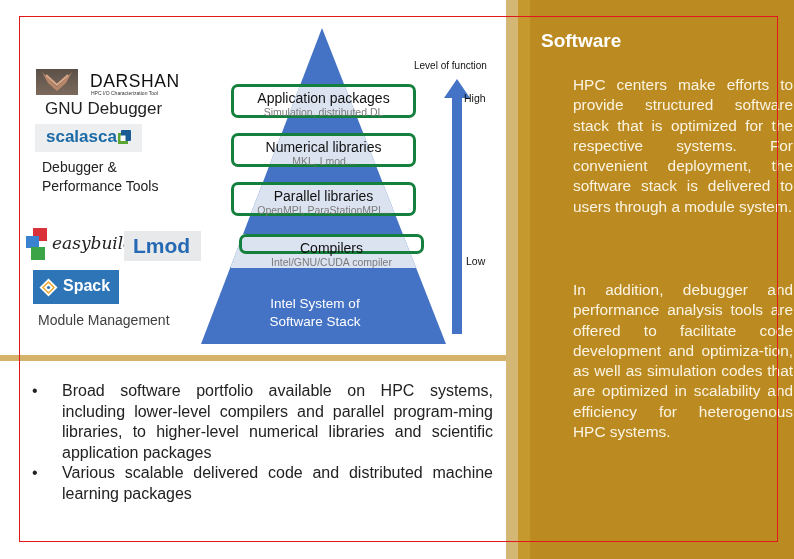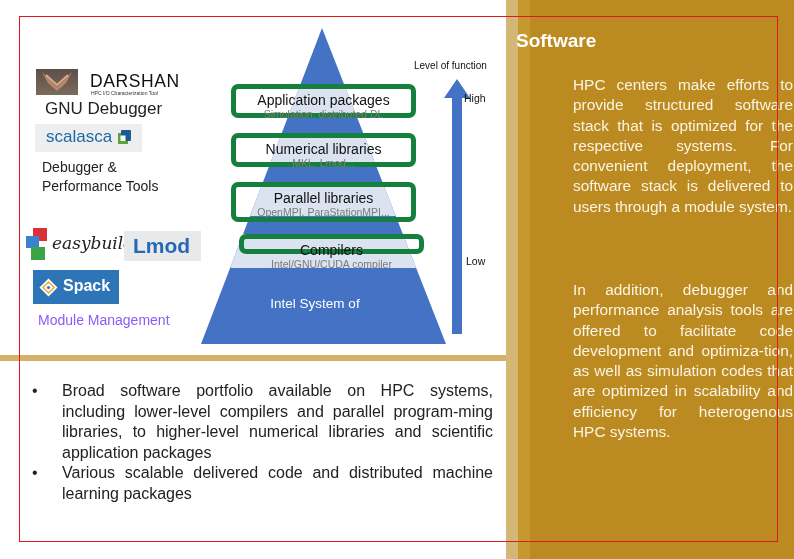--- a/index.html
+++ b/index.html
@@ -4,45 +4,45 @@
 <style>
   html, body { margin:0; padding:0; }
   body { width:794px; height:559px; position:relative; overflow:hidden; background:#ffffff; font-family:"Liberation Sans", sans-serif; }
   .abs { position:absolute; }
   .stripe-light { left:506px; top:0; width:12px; height:559px; background:#d4b775; }
   .stripe-mid { left:518px; top:0; width:12px; height:559px; background:#c6992f; }
   .gold-panel { left:530px; top:0; width:264px; height:559px; background:#bb8a20; }
   .hbar { left:0; top:355px; width:506px; height:6px; background:#d4b26a; }
   .red-frame { left:19px; top:16px; width:759px; height:526px; border:1.5px solid #e0181c; box-sizing:border-box; pointer-events:none; }
 
-  .panel-title { left:516px; top:30px; font-size:19px; font-weight:bold; color:#ffffff; }
+  .panel-title { left:541px; top:30px; font-size:19px; font-weight:bold; color:#ffffff; }
   .panel-text { left:573px; width:220px; font-size:15.4px; line-height:20.3px; color:#fbf4e3; text-align:justify; }
   .p1 { top:75px; }
   .p2 { top:280px; }
 
   
   .darshan-img { left:36px; top:69px; width:42px; height:26px; background:linear-gradient(180deg,#5b5048,#7c6a5c); }
   .darshan-img svg { position:absolute; left:0; top:0; }
   .darshan-name { left:90px; top:71px; font-size:17.5px; letter-spacing:0.6px; color:#111; }
   .darshan-sub { left:91px; top:90px; font-size:5px; color:#333; }
   .gdb { left:45px; top:99px; font-size:17px; font-weight:normal; color:#222; }
   .scalasca-bg { left:35px; top:124px; width:107px; height:28px; background:#eceef0; }
-  .scalasca-text { left:46px; top:127px; font-size:17px; color:#1b6aa5; font-weight:normal; }
+  .scalasca-text { left:46px; top:127px; font-size:17px; color:#1b6aa5; font-weight:bold; }
   .scalasca-icon { left:118px; top:130px; width:13px; height:14px; }
   .debug-label { left:42px; top:158px; font-size:14px; line-height:19px; color:#222; }
 
   .easy-cubes { left:25px; top:227px; width:24px; height:34px; }
   .easy-text { left:52px; top:233px; font-size:17px; color:#222; font-family:"DejaVu Serif", serif; font-style:italic; }
   .lmod-bg { left:124px; top:231px; width:77px; height:30px; background:#e8e9ea; }
   .lmod-text { left:133px; top:234px; font-size:21px; font-weight:bold; color:#2568b3; }
   .spack-bg { left:33px; top:270px; width:86px; height:34px; background:#2d75b7; }
   .spack-icon { left:39px; top:278px; width:19px; height:19px; }
   .spack-text { left:63px; top:277px; font-size:16px; font-weight:bold; color:#ffffff; }
-  .module-label { left:38px; top:312px; font-size:14px; color:#8b5cf6; }
-  .box { position:absolute; border:5px solid #15803d; border-radius:7px; box-sizing:border-box; text-align:center; background:rgba(255,255,255,0.0); }
+  .module-label { left:38px; top:312px; font-size:14px; color:#404040; }
+  .box { position:absolute; border:3px solid #15803d; border-radius:7px; box-sizing:border-box; text-align:center; background:rgba(255,255,255,0.0); }
   .box .t { font-size:14px; color:#111; line-height:16px; margin-top:3px; }
   .box .s { font-size:10.5px; color:#7a7a7a; line-height:13px; }
   .pyr-base-text { left:240px; width:150px; top:295px; text-align:center; font-size:13.5px; line-height:18px; color:#ffffff; }
 
   .lof { left:414px; top:60px; font-size:10px; color:#111;text-align:center; }
   .high { left:464px; top:92px; font-size:10.5px; color:#111; }
   .low { left:466px; top:255px; font-size:10.5px; color:#111; }
 
   .bullets { left:30px; top:381px; width:463px; font-size:16px; line-height:20.5px; color:#222; }
   .bullet-item { position:relative; padding-left:32px; text-align:justify; }
@@ -122,30 +122,31 @@
 </svg>
 
 <div class="box abs" style="left:231px;top:84px;width:185px;height:34px;">
   <div class="t">Application packages</div>
   <div class="s">Simulation, distributed DL</div>
 </div>
 <div class="box abs" style="left:231px;top:133px;width:185px;height:34px;">
   <div class="t">Numerical libraries</div>
   <div class="s">MKL, Lmod...</div>
 </div>
-<div class="box abs" style="left:231px;top:182px;width:185px;height:40px;">
+<div class="box abs" style="left:231px;top:182px;width:185px;height:34px;">
   <div class="t">Parallel libraries</div>
   <div class="s">OpenMPI, ParaStationMPI...</div>
 </div>
 <div class="box abs" style="left:239px;top:234px;width:185px;height:20px;">
   <div class="t">Compilers</div>
   <div class="s">Intel/GNU/CUDA compiler</div>
 </div>
 <div class="abs pyr-base-text">
   <div>Intel System of</div>
+  <div>Software Stack</div>
 </div>
 
 <div class="abs lof">Level of function</div>
 <div class="abs high">High</div>
 <div class="abs low">Low</div>
 
 <div class="abs bullets">
   <div class="bullet-item">
     <span class="bullet-dot">•</span>
     <span>Broad software portfolio available on HPC systems, including lower-level compilers and parallel program-ming libraries, to higher-level numerical libraries and scientific application packages</span>

